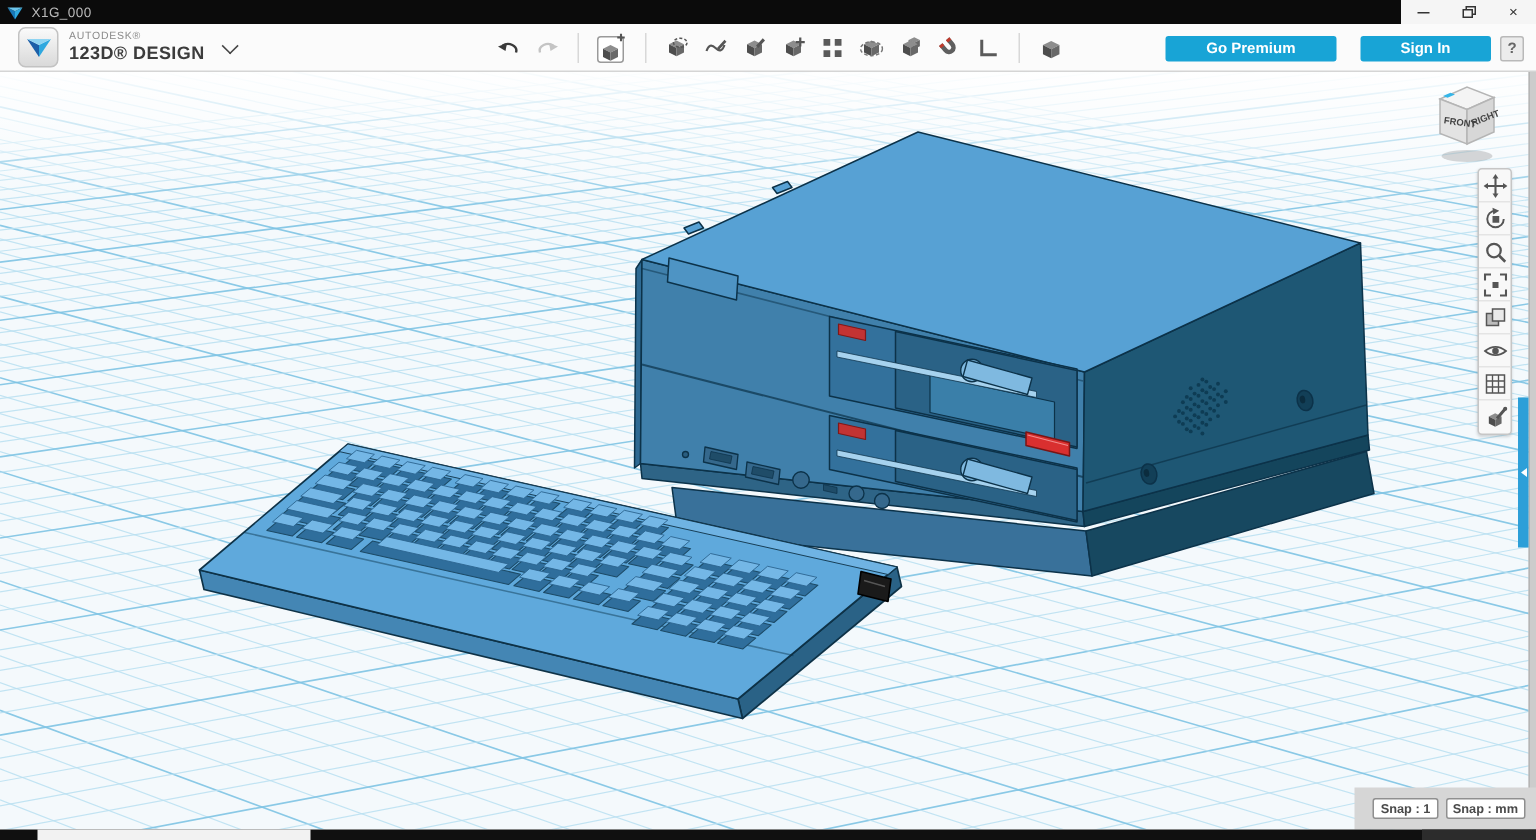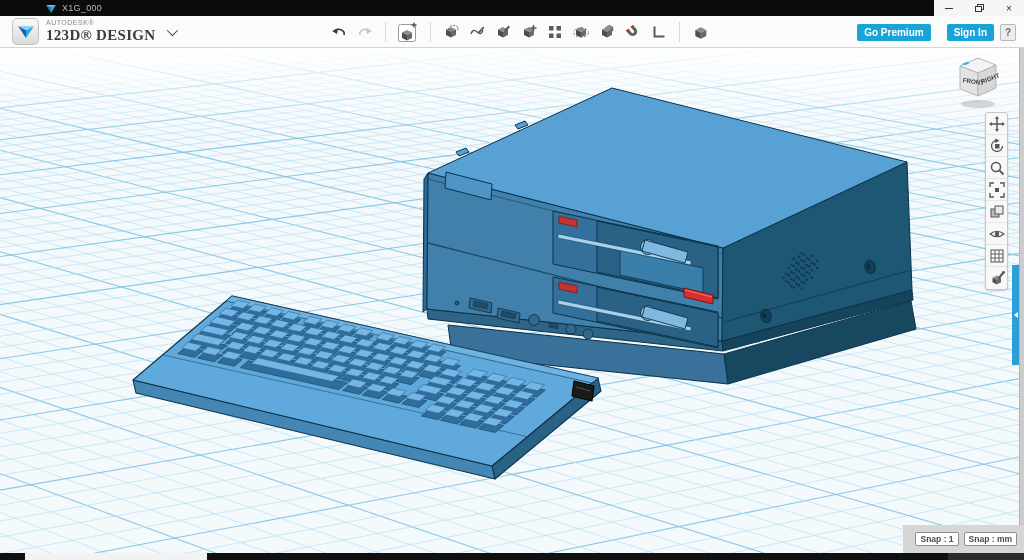--- a/index.html
+++ b/index.html
@@ -1,41 +1,41 @@
 <!DOCTYPE html>
 <html><head>
 <meta charset="utf-8">
 <style>
   * { margin:0; padding:0; box-sizing:border-box; }
   html,body { width:1024px; height:560px; overflow:hidden; font-family:"Liberation Sans", sans-serif; background:#fff; }
 
   
-  #titlebar { position:absolute; left:0; top:0; width:1024px; height:16px; background:#0b0b0b; display:flex; align-items:center;padding-left:41px; }
+  #titlebar { position:absolute; left:0; top:0; width:1024px; height:16px; background:#0b0b0b; display:flex; align-items:center; }
   #titlebar .tlogo { margin-left:4px; }
   #titlebar .ttitle { color:#b9b9b9; font-size:9px; margin-left:5px; letter-spacing:.3px; }
   #wincontrols { position:absolute; right:0; top:0; width:90px; height:16px; background:#f5f5f5; display:flex; }
   .winbtn { flex:1; display:flex; align-items:center; justify-content:center; color:#333; font-size:10px; cursor:default; }
   .minbar { width:8px; height:0; border-bottom:1.5px solid #333; display:block; }
   .maxbox { position:relative; width:9px; height:8px; display:block; }
   .maxbox i { position:absolute; width:7px; height:6px; border:1px solid #333; background:#f5f5f5; }
   .maxbox i.b { left:0; bottom:0; } .maxbox i.f { right:0; top:0; }
 
   
   #menubar { position:absolute; left:0; top:16px; width:1024px; height:32px; background:#fbfbfb; border-bottom:1px solid #d5d5d5; }
   #brand { position:absolute; left:12px; top:2px; display:flex; align-items:center; }
   #brandicon { width:27px; height:27px; border:1px solid #c2c2c2; border-radius:5px; background:linear-gradient(#fafafa,#d9d9d9); display:flex; align-items:center; justify-content:center; }
   #brandtext { margin-left:7px; line-height:1.1; }
   #brandtext .l1 { font-size:7px; color:#8a8a8a; letter-spacing:.5px; }
-  #brandtext .l2 { font-size:15px; font-weight:bold; color:#3c3c3c; letter-spacing:.3px;font-family:Liberation Serif, serif; }
+  #brandtext .l2 { font-size:12px; font-weight:bold; color:#3c3c3c; letter-spacing:.3px; }
   #brandchev { margin-left:12px; width:8px; height:8px; border-right:1.6px solid #444; border-bottom:1.6px solid #444; transform:rotate(45deg) translateY(-2px); }
   #tools { position:absolute; left:330px; top:0; height:32px; display:flex; align-items:center; gap:8px; }
   .tico { width:18px; height:18px; display:flex; align-items:center; justify-content:center; cursor:default; }
   .tsep { width:1px; height:20px; background:#d8d8d8; margin:0 3px; }
   #menuright { position:absolute; right:8px; top:0; height:32px; display:flex; align-items:center; gap:6px; }
-  .accent { border:none; color:#fff; font-weight:bold; font-size:10px; padding:3px 7px; border-radius:2px; background:#18a4d6; cursor:default; }
+  .accent { border:none; color:#fff; font-weight:bold; font-size:10px; padding:3px 27px; border-radius:2px; background:#18a4d6; cursor:default; }
   #helpbtn { width:16px; height:17px; background:#ececec; border:1px solid #b9b9b9; border-radius:2px; color:#666; font-size:10px; font-weight:bold; display:flex; align-items:center; justify-content:center; }
 
   
   #canvas { position:absolute; left:0; top:48px; width:1024px; height:505px; background:#f4f9fc; overflow:hidden; }
   #scene { position:absolute; left:0; top:0; }
 
   #viewcube { position:absolute; left:948px; top:4px; width:62px; height:62px; }
   #navbar { position:absolute; right:16px; top:64px; width:23px; background:#f8f8f8; border:1px solid #c6c6c6; border-radius:3px; box-shadow:0 1px 2px rgba(0,0,0,.15); display:flex; flex-direction:column; align-items:center; }
   .nico { width:21px; height:22px; display:flex; align-items:center; justify-content:center; border-bottom:1px solid #e4e4e4; cursor:default; }
   .nico:last-child { border-bottom:none; }

